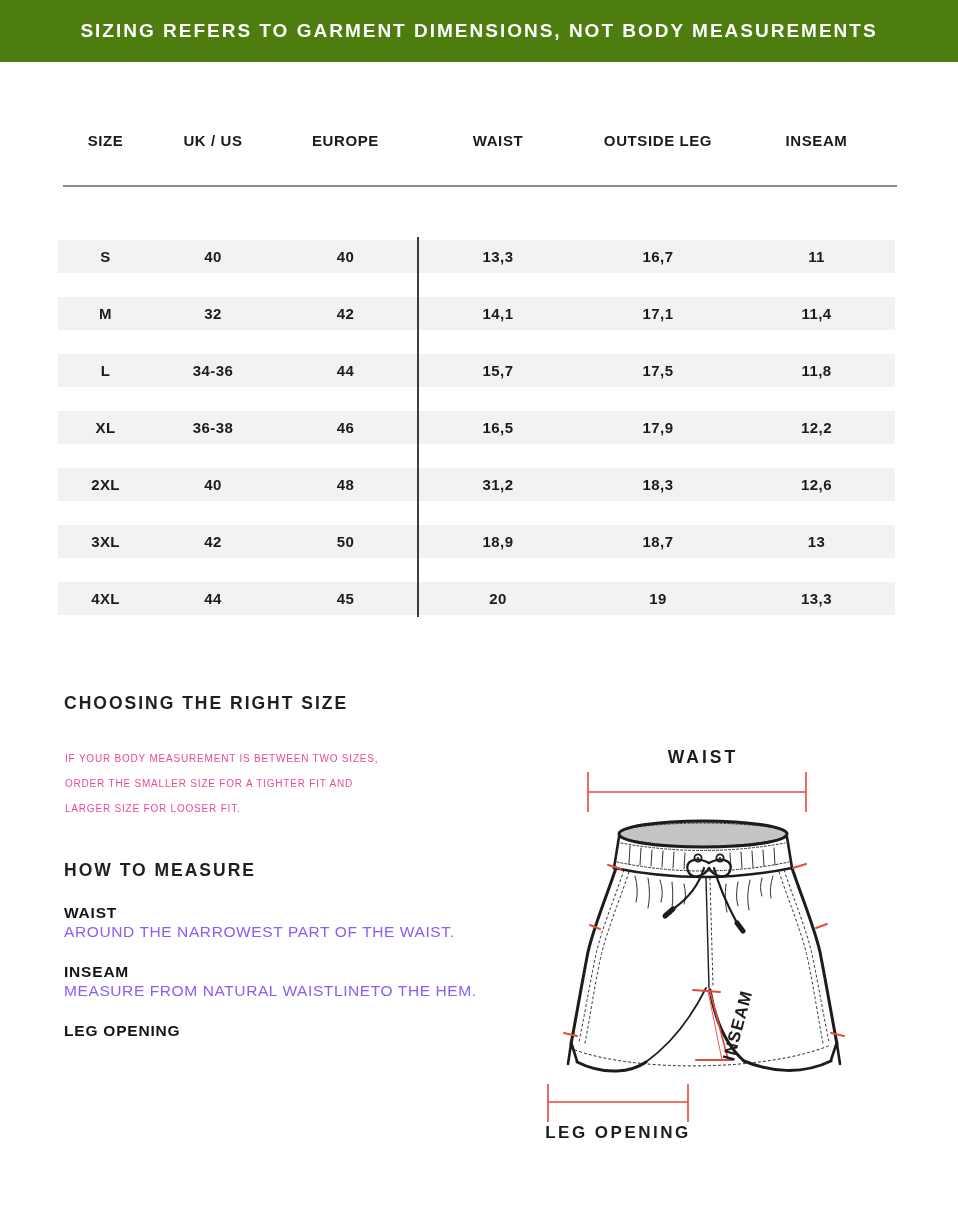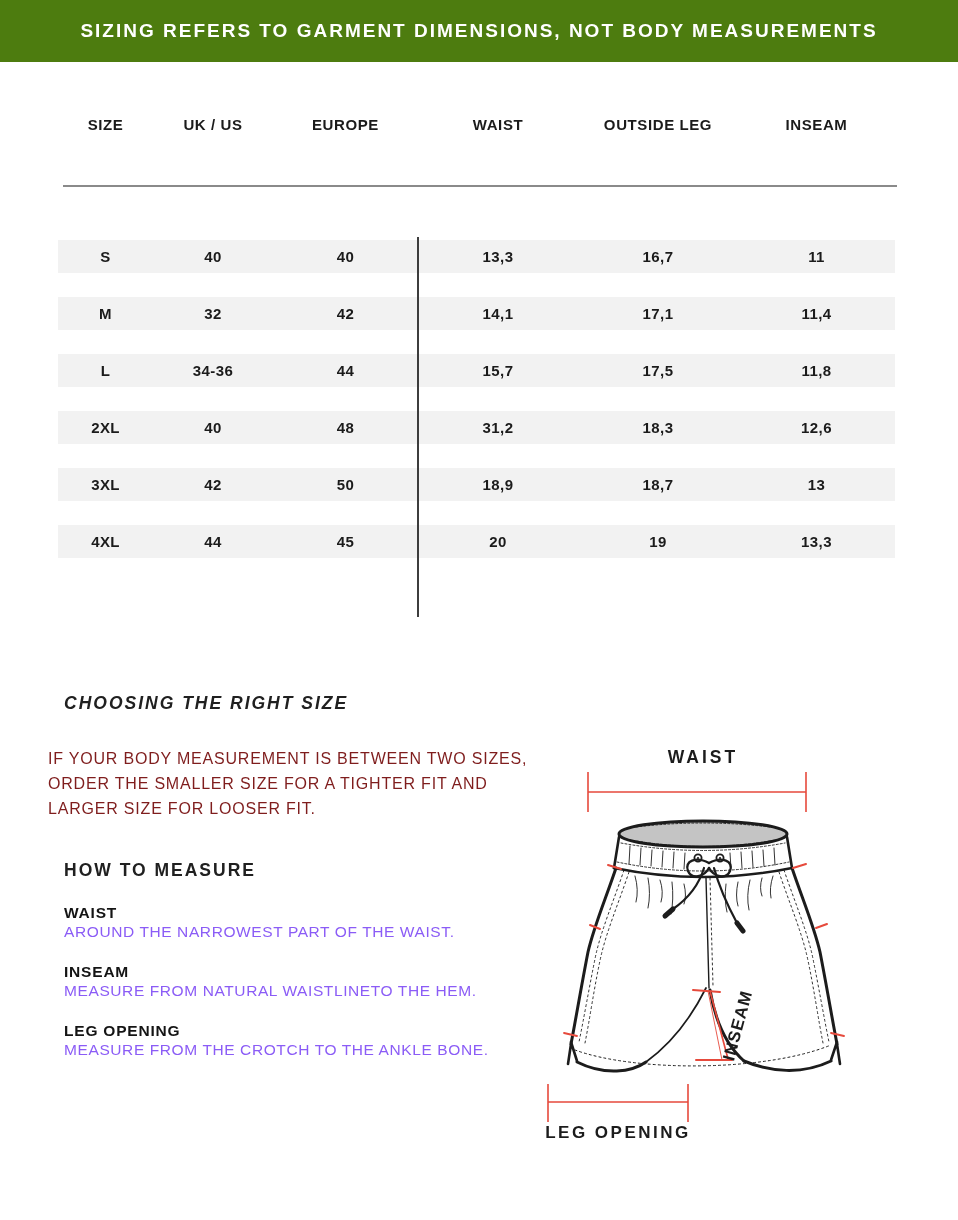--- a/index.html
+++ b/index.html
@@ -6,31 +6,31 @@
   #page{position:relative;width:958px;height:1220px;background:#ffffff;overflow:hidden;
         font-family:"Liberation Sans",sans-serif;color:#1f1f1f;}
 
   
   .banner{position:absolute;left:0;top:0;width:958px;height:62px;background:#4d7c0f;
           display:flex;align-items:center;justify-content:center;}
   .banner span{color:#ffffff;font-size:19px;font-weight:bold;letter-spacing:2px;white-space:nowrap;}
 
   
   .tgrid{display:grid;grid-template-columns:95px 120px 145px 160px 160px 157px;}
-  .thead{position:absolute;left:58px;top:116px;width:837px;}
+  .thead{position:absolute;left:58px;top:132px;width:837px;}
   .thead .hcell{text-align:center;font-size:15px;font-weight:bold;letter-spacing:0.6px;color:#1b1b1b;}
   .hrule{position:absolute;left:63px;top:185px;width:834px;height:2px;background:#8a8a8a;}
   .rows{position:absolute;left:58px;top:240px;width:837px;}
   .trow{height:33px;margin-bottom:24px;background:#f2f2f2;align-items:center;}
   .trow .cell{text-align:center;font-size:15px;font-weight:bold;color:#1b1b1b;letter-spacing:0.4px;}
   .vdivider{position:absolute;left:417px;top:237px;width:1.5px;height:380px;background:#3d3d3d;}
 
   
   .sec-title{position:absolute;font-size:17.5px;font-weight:bold;letter-spacing:2px;color:#202020;white-space:nowrap;}
-  .body-lines{position:absolute;left:48px;top:746px;font-size:16px;letter-spacing:0.8px;line-height:25px;color:#7f1d1d;}
+  .body-lines{position:absolute;left:65px;top:746px;font-size:10px;letter-spacing:0.8px;line-height:25px;color:#ec4899;}
   .body-lines div{white-space:nowrap;}
   .measure-item{position:absolute;left:64px;}
   .measure-item .mlabel{font-size:15.5px;font-weight:bold;letter-spacing:0.8px;line-height:19px;color:#141414;}
   .measure-item .mdesc{font-size:15.5px;letter-spacing:0.6px;line-height:20px;color:#8b5cf6;white-space:nowrap;}
 
   
   .diagram{position:absolute;left:540px;top:730px;width:418px;height:430px;}
   .svg-label{font-family:"Liberation Sans",sans-serif;font-weight:bold;fill:#1c1c1c;}
 </style>
 </head>
@@ -71,20 +71,28 @@
     </div>
     <div class="trow tgrid">
       <div class="cell">L</div>
       <div class="cell">34-36</div>
       <div class="cell">44</div>
       <div class="cell">15,7</div>
       <div class="cell">17,5</div>
       <div class="cell">11,8</div>
     </div>
     <div class="trow tgrid">
+      <div class="cell">XL</div>
+      <div class="cell">36-38</div>
+      <div class="cell">46</div>
+      <div class="cell">16,5</div>
+      <div class="cell">17,9</div>
+      <div class="cell">12,2</div>
+    </div>
+    <div class="trow tgrid">
       <div class="cell">2XL</div>
       <div class="cell">40</div>
       <div class="cell">48</div>
       <div class="cell">31,2</div>
       <div class="cell">18,3</div>
       <div class="cell">12,6</div>
     </div>
     <div class="trow tgrid">
       <div class="cell">3XL</div>
       <div class="cell">42</div>
@@ -97,40 +105,39 @@
       <div class="cell">4XL</div>
       <div class="cell">44</div>
       <div class="cell">45</div>
       <div class="cell">20</div>
       <div class="cell">19</div>
       <div class="cell">13,3</div>
     </div>
   </div>
   <div class="vdivider"></div>
 
-  <div class="sec-title" style="left:64px;top:693px;font-style:italic;">CHOOSING THE RIGHT SIZE</div>
+  <div class="sec-title" style="left:64px;top:693px;">CHOOSING THE RIGHT SIZE</div>
   <div class="body-lines">
     <div>IF YOUR BODY MEASUREMENT IS BETWEEN TWO SIZES,</div>
     <div>ORDER THE SMALLER SIZE FOR A TIGHTER FIT AND</div>
     <div>LARGER SIZE FOR LOOSER FIT.</div>
   </div>
 
   <div class="sec-title" style="left:64px;top:860px;">HOW TO MEASURE</div>
 
   <div class="measure-item" style="top:903px;">
     <div class="mlabel">WAIST</div>
     <div class="mdesc">AROUND THE NARROWEST PART OF THE WAIST.</div>
   </div>
   <div class="measure-item" style="top:962px;">
     <div class="mlabel">INSEAM</div>
     <div class="mdesc">MEASURE FROM NATURAL WAISTLINETO THE HEM.</div>
   </div>
   <div class="measure-item" style="top:1021px;">
     <div class="mlabel">LEG OPENING</div>
-    <div class="mdesc">MEASURE FROM THE CROTCH TO THE ANKLE BONE.</div>
   </div>
 
   <svg class="diagram" viewBox="0 0 418 430">
 
     <text class="svg-label" x="163" y="33" font-size="17.5" letter-spacing="3" text-anchor="middle">WAIST</text>
     <path d="M48,42 V82 M266,42 V82 M48,62 H266" stroke="#e64a3c" stroke-width="1.6" fill="none"></path>
 
     <g stroke="#1c1c1c" fill="none" stroke-linecap="round">
 
       <ellipse cx="163" cy="104" rx="84" ry="13" fill="#c4c4c4" stroke-width="3"></ellipse>

